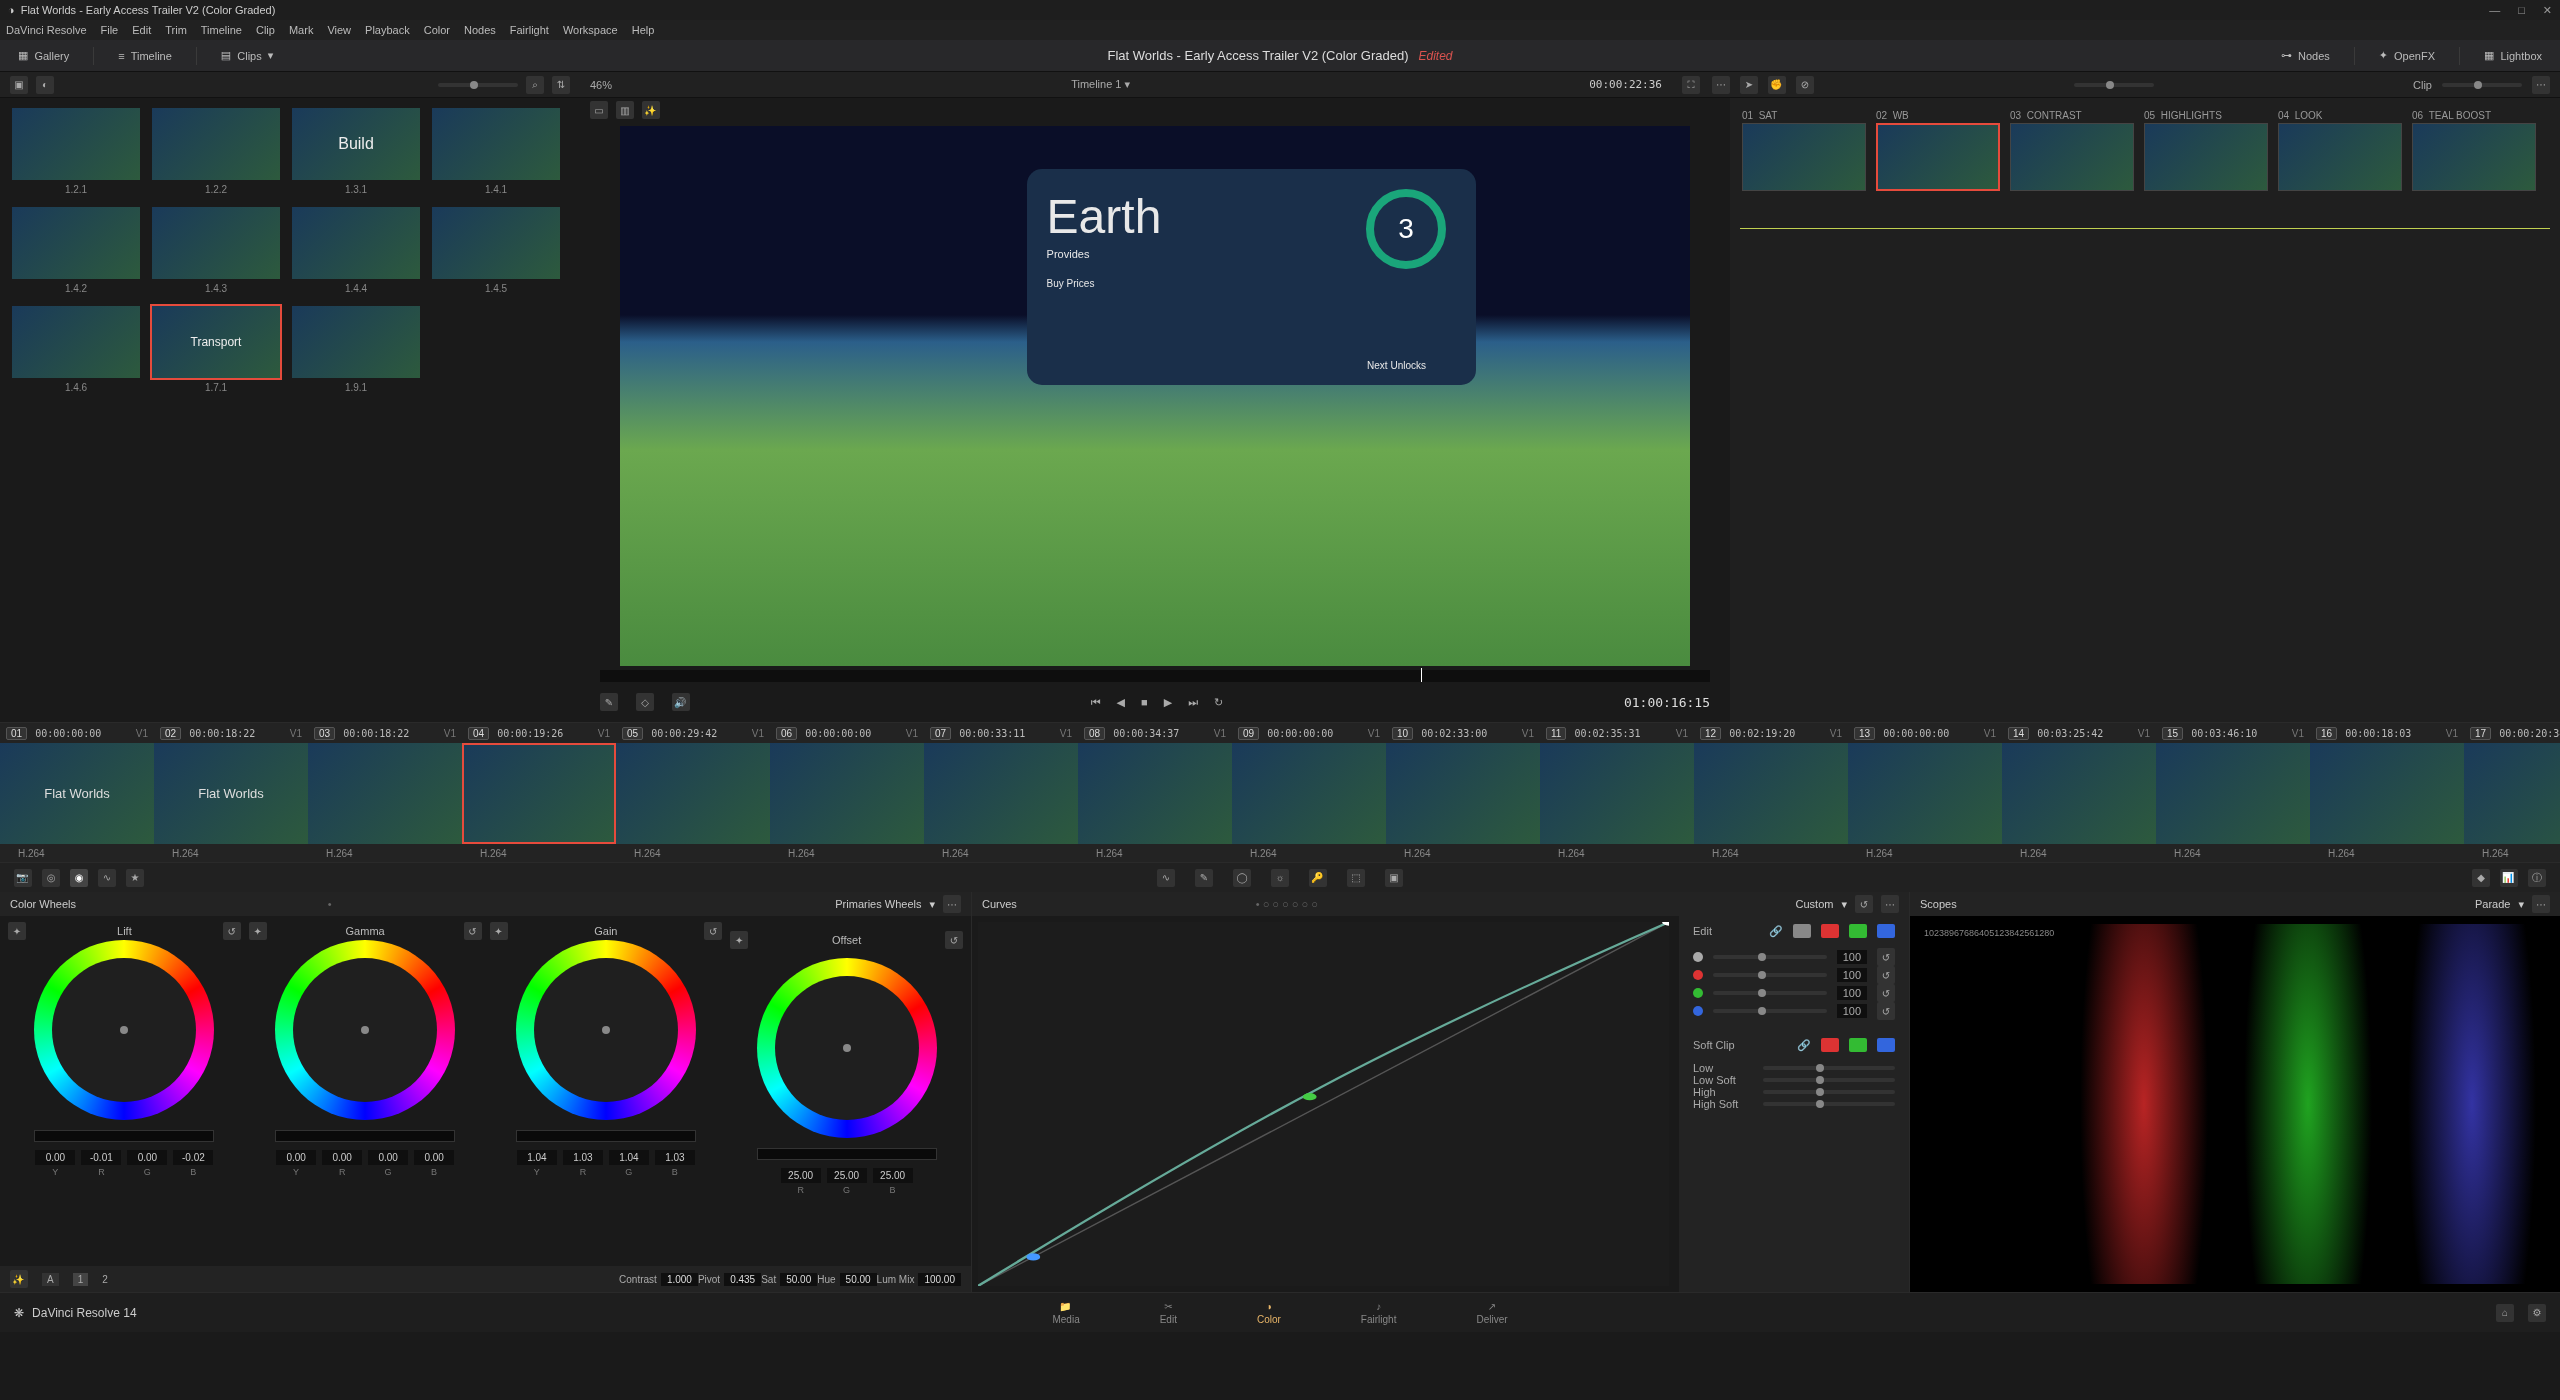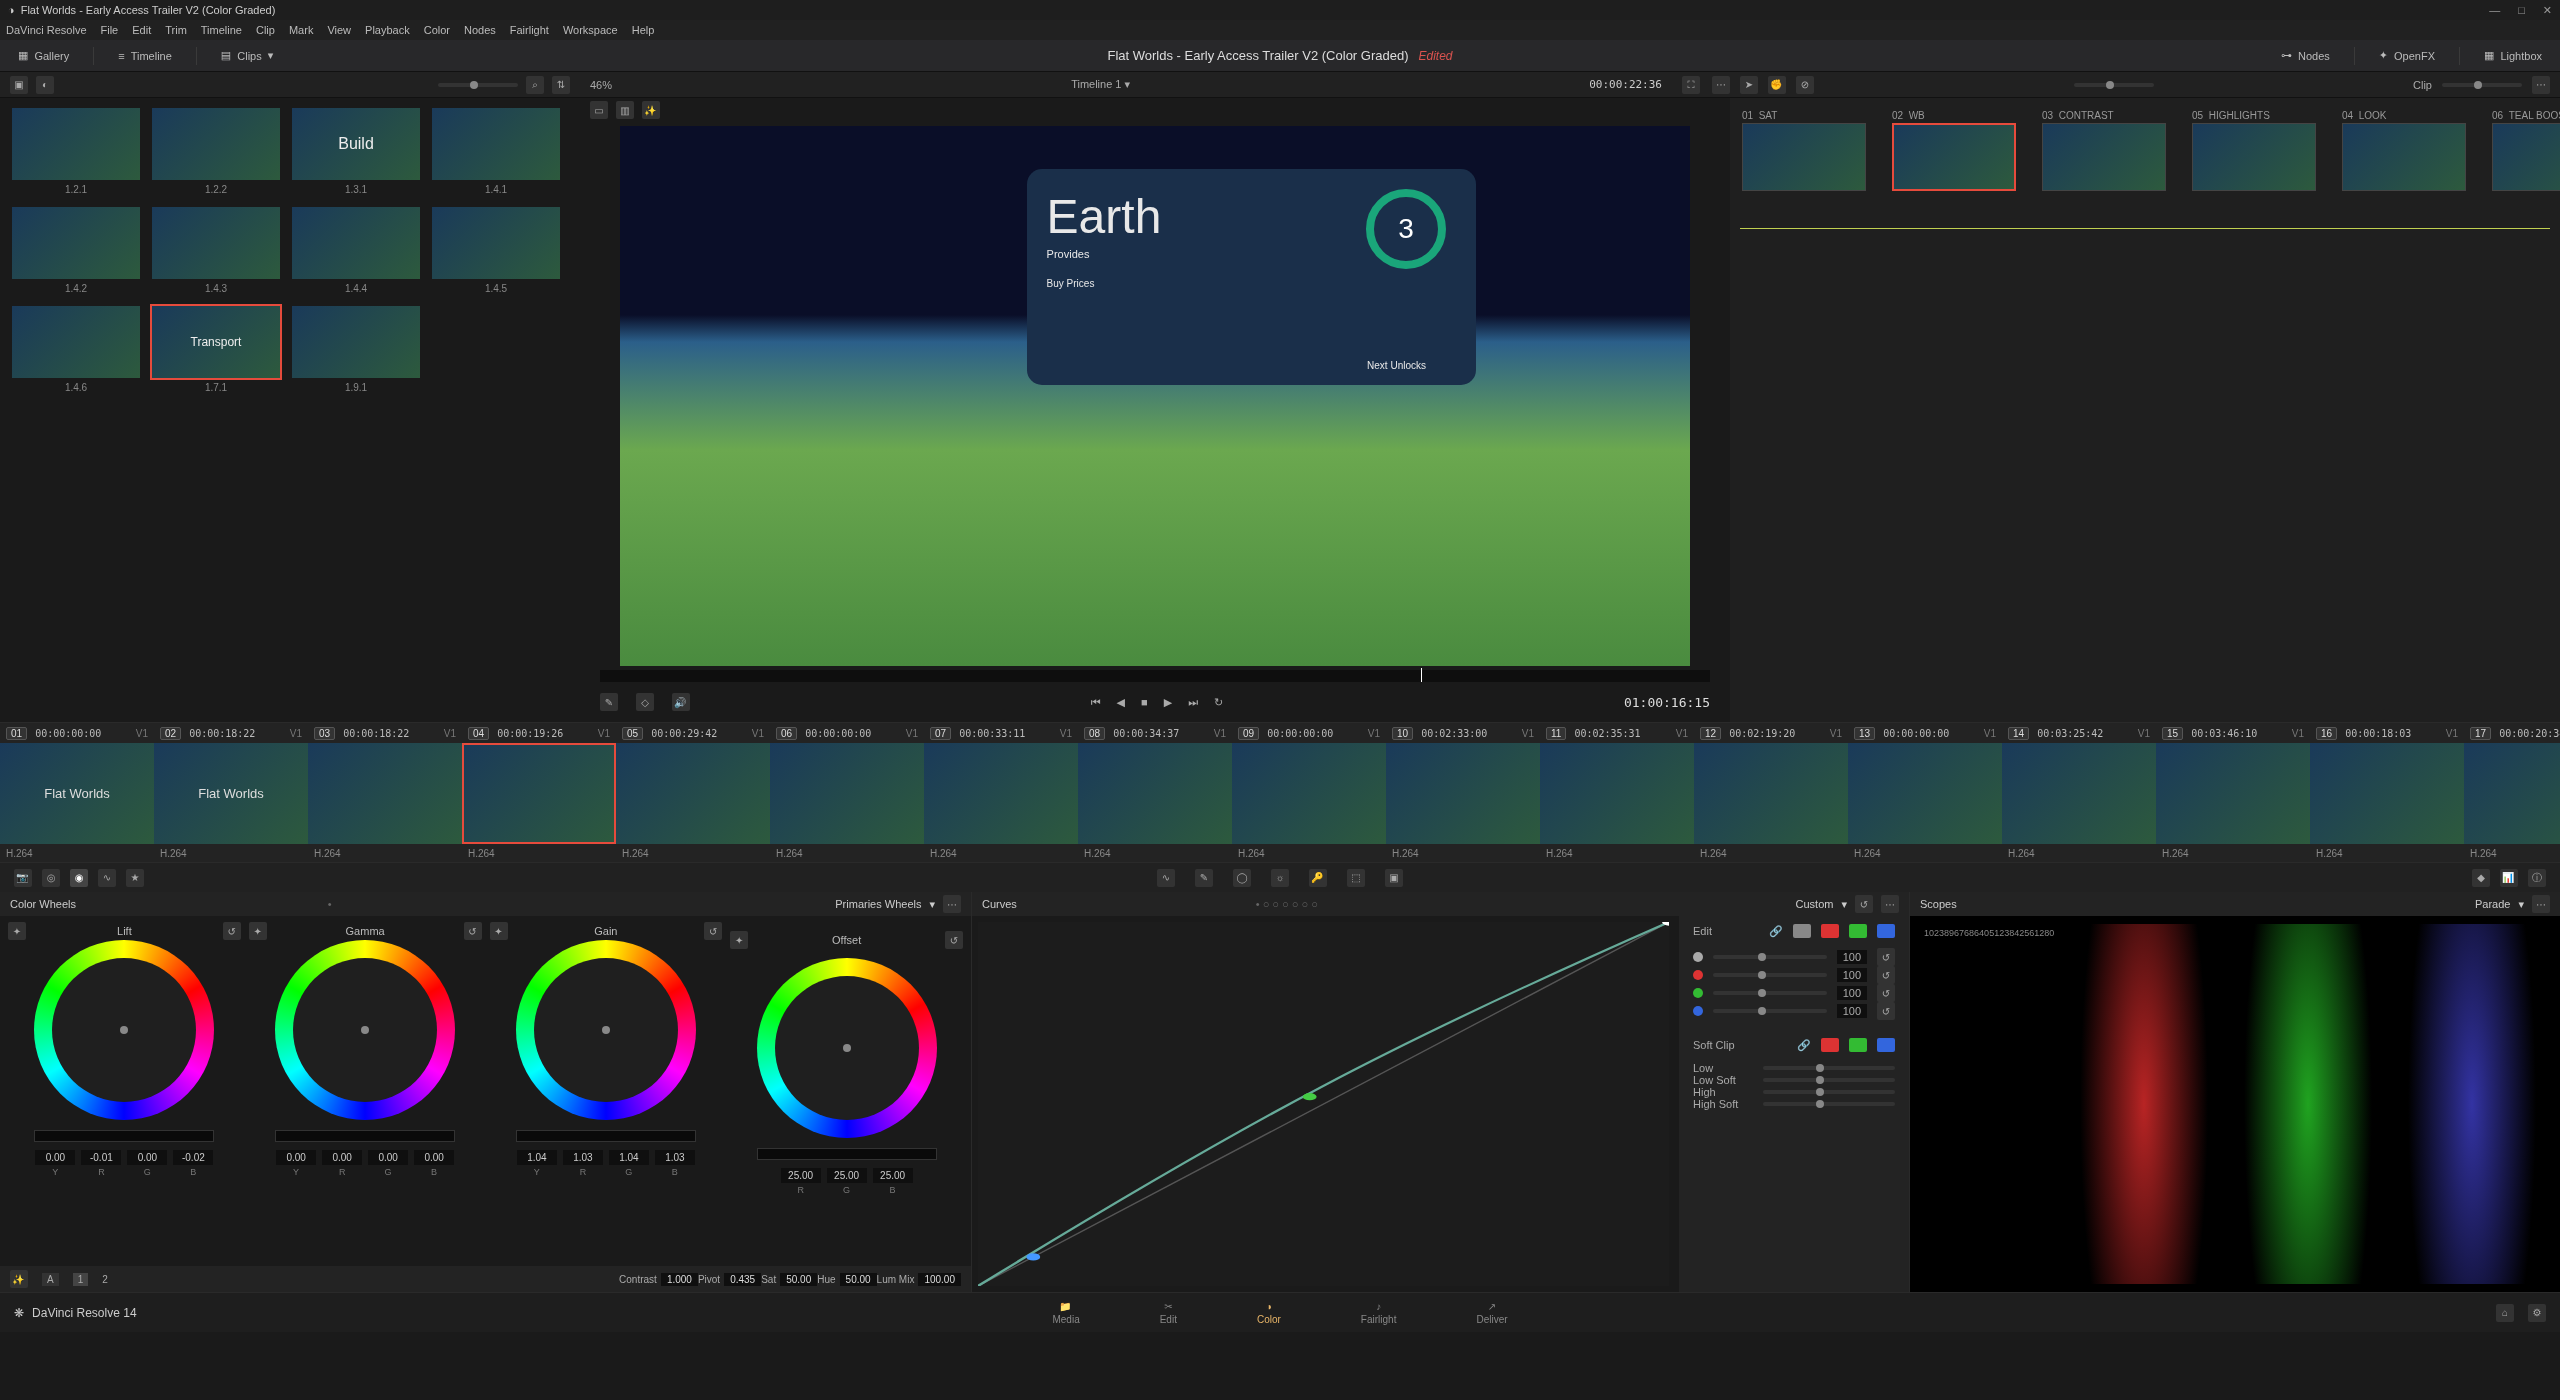--- a/index.html
+++ b/index.html
@@ -31,34 +31,34 @@
 .viewer-panel { flex: 1; background: #1a1a1a; display: flex; flex-direction: column; }
 .viewer-head { height: 24px; display: flex; align-items: center; padding: 0 10px; gap: 8px; }
 .viewer-img { flex: 1; margin: 4px 40px; background: linear-gradient(to bottom, #0a0e28 0%, #0a0e28 35%, #2b5f8a 40%, #6ba84f 60%, #4a8b3f 100%); position: relative; overflow: hidden; }
 .viewer-img .panel-game { position: absolute; top: 8%; left: 38%; width: 42%; height: 40%; background: #1a2f4a; border-radius: 15px; padding: 20px; color: #e8e8e8; }
 .viewer-img .panel-game h1 { font-size: 48px; font-weight: 300; }
 .viewer-img .ring { position: absolute; right: 30px; top: 20px; width: 80px; height: 80px; border: 8px solid #1aa67a; border-radius: 50%; display: flex; align-items: center; justify-content: center; font-size: 28px; color: #fff; }
 .viewer-controls { height: 40px; display: flex; align-items: center; padding: 0 20px; gap: 18px; }
 .viewer-controls .transport { margin: 0 auto; display: flex; gap: 16px; }
 .viewer-controls .tc { color: #ddd; font-family: monospace; font-size: 13px; }
 .nodes-panel { width: 830px; background: #1f1f1f; padding: 12px; position: relative; }
-.nodes { display: flex; gap: 26px; }
+.nodes { display: flex; gap: 10px; }
 .node { width: 124px; }
 .node .label { font-size: 10px; color: #999; margin-bottom: 2px; }
 .node .thumb { width: 124px; height: 68px; background: linear-gradient(135deg, #1a3a5a, #2d5a3d); border: 1px solid #444; position: relative; cursor: pointer; }
 .node.selected .thumb { border: 2px solid #e64b3c; }
 .node-conn { position: absolute; top: 130px; left: 10px; right: 10px; height: 1px; background: #c0d050; }
 .timeline-strip { height: 140px; background: #1a1a1a; border-top: 1px solid #2a2a2a; display: flex; overflow-x: hidden; }
 .clip { flex: 0 0 154px; display: flex; flex-direction: column; position: relative; }
 .clip .head { height: 20px; background: #232323; display: flex; align-items: center; padding: 0 6px; font-size: 10px; gap: 8px; }
 .clip .head .idx { background: #333; border: 1px solid #555; padding: 0 4px; border-radius: 2px; color: #ddd; }
 .clip .head .tc { font-family: monospace; color: #bbb; }
 .clip .thumb { flex: 1; background: linear-gradient(135deg, #1a3a5a, #2d5a3d); cursor: pointer; }
 .clip.selected .thumb { outline: 2px solid #e64b3c; outline-offset: -2px; }
-.clip .foot { height: 18px; background: #232323; display: flex; align-items: center; padding: 0 6px; font-size: 10px; color: #888; }
+.clip .foot { height: 18px; background: #232323; display: flex; align-items: center; padding: 0 18px; font-size: 10px; color: #888; }
 .mid-toolbar { height: 30px; background: #212121; border-top: 1px solid #2a2a2a; display: flex; align-items: center; padding: 0 14px; gap: 10px; }
 .mid-toolbar .mid-center { position: absolute; left: 50%; transform: translateX(-50%); display: flex; gap: 20px; }
 .bottom-panels { height: 400px; display: flex; background: #1a1a1a; }
 .wheels-panel { width: 972px; display: flex; flex-direction: column; border-right: 1px solid #2a2a2a; }
 .panel-head { height: 24px; background: #232323; display: flex; align-items: center; padding: 0 10px; color: #ccc; }
 .panel-head .right { margin-left: auto; display: flex; align-items: center; gap: 8px; }
 .wheels-body { flex: 1; display: flex; padding: 6px 8px; gap: 8px; }
 .wheel-col { flex: 1; display: flex; flex-direction: column; align-items: center; }
 .wheel-col .title { font-size: 11px; color: #bbb; margin: 4px 0 8px; }
 .wheel { width: 180px; height: 180px; border-radius: 50%; background: conic-gradient(from 90deg, #ff0080, #ff00ff, #8000ff, #0000ff, #0080ff, #00ffff, #00ff80, #00ff00, #80ff00, #ffff00, #ff8000, #ff0000, #ff0080); position: relative; }

